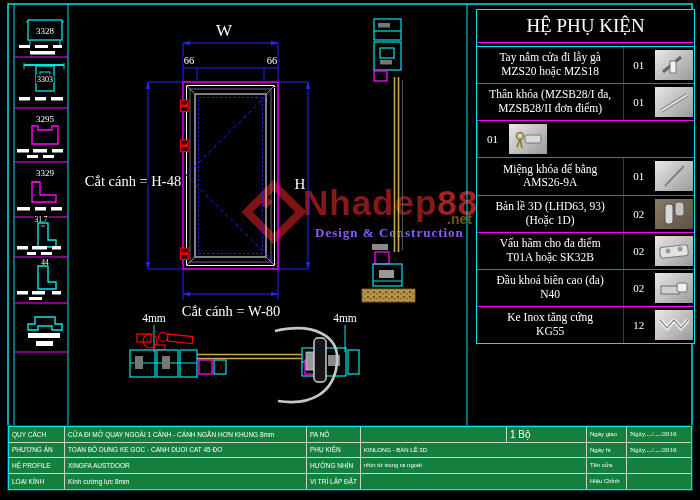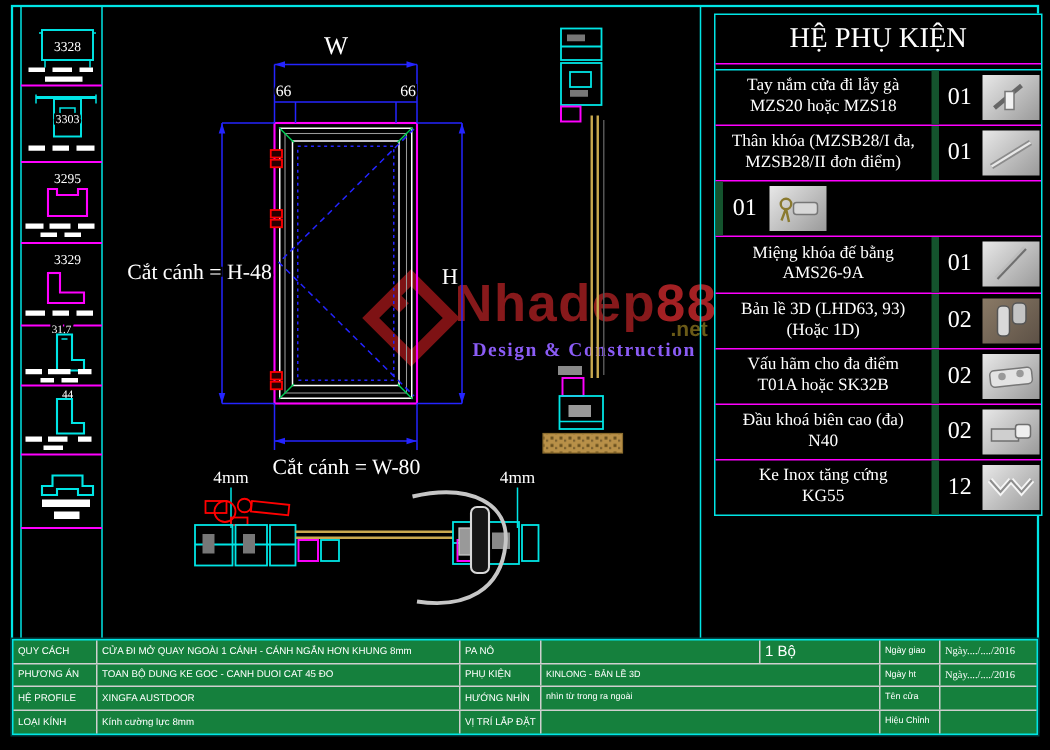--- a/index.html
+++ b/index.html
@@ -19,22 +19,22 @@
   .acc{position:absolute;left:476px;top:9px;width:217px;height:333px;z-index:3;
        border:1px solid #00e5e5;display:flex;flex-direction:column;background:#000;}
   .acc-header{height:32px;display:flex;align-items:center;justify-content:center;
               font-size:19px;color:#fff;border-bottom:1px solid #ff00ff;}
   .acc-subline{height:3px;border-bottom:1px solid #00e5e5;}
   .acc-row{flex:1;display:flex;border-bottom:1px solid #ff00ff;}
   .acc-row:last-child{border-bottom:none;}
   .acc-name{width:145px;display:flex;align-items:center;justify-content:center;text-align:center;
             color:#fff;font-size:11.5px;line-height:1.2;white-space:pre-line;padding:0 1px;}
   .acc-name.small{font-size:10px;}
-  .acc-qty{width:29px;border-left:5px solid #14532d;display:flex;align-items:center;justify-content:center;
-           color:#fff;font-size:16px;}
+  .acc-qty{width:29px;border-left:1px solid #14532d;display:flex;align-items:center;justify-content:center;
+           color:#fff;font-size:11px;}
   .acc-photo{width:41px;display:flex;align-items:center;justify-content:center;}
   .photo-box{width:38px;height:30px;background:linear-gradient(135deg,#e8e8e8,#9a9a9a);
              display:flex;align-items:center;justify-content:center;}
   .photo-box.dark{background:linear-gradient(135deg,#8a7a66,#5d5146);}
   
   .tblock{position:absolute;left:8px;top:426px;width:682px;height:62px;z-index:3;background:#15803d;
           border:1px solid #00e5e5;outline:1px solid #044; 
           font-family:"Liberation Sans","DejaVu Sans",sans-serif;color:#fff;}
   .trow{display:flex;height:15.5px;box-sizing:border-box;border-bottom:1px solid #cfcfcf;}
   .trow:last-child{border-bottom:none;}

